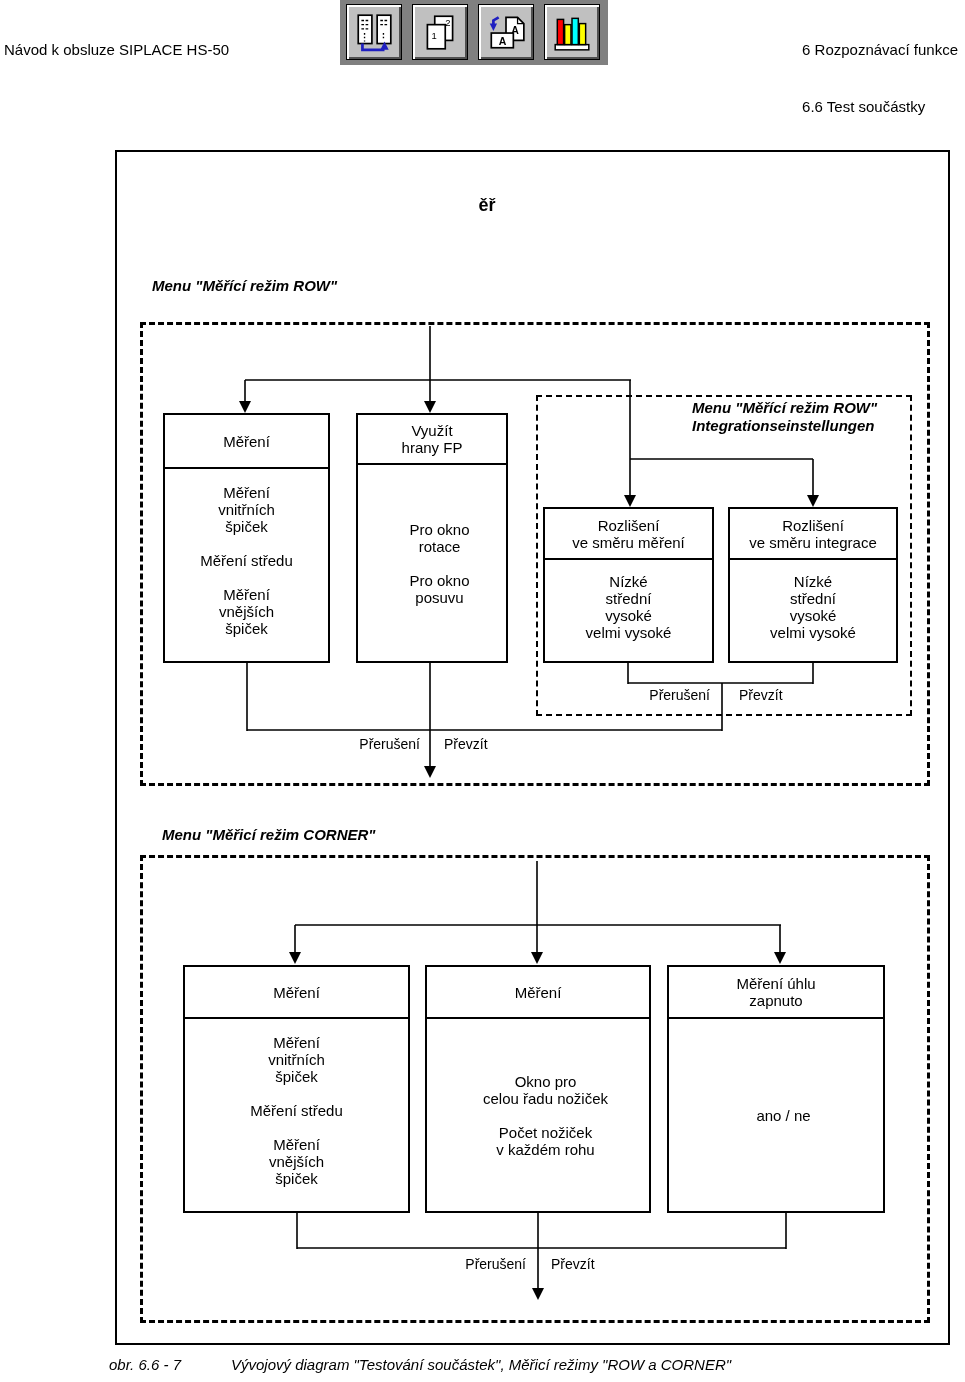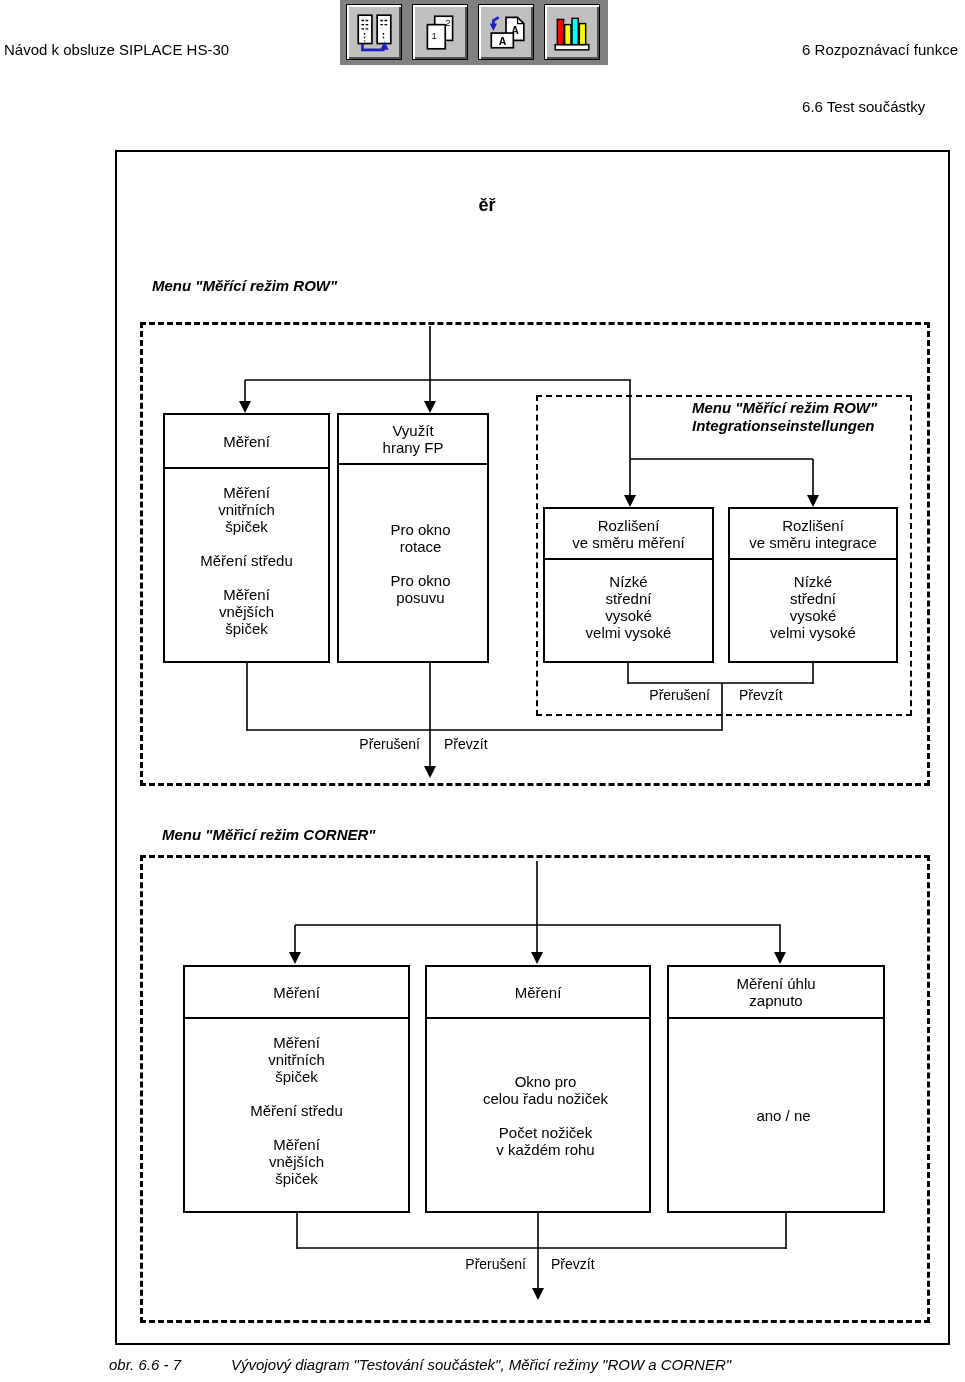--- a/index.html
+++ b/index.html
@@ -35,21 +35,21 @@
   .action.r{text-align:right;}
   .footer{position:absolute;top:1356px;font-size:15px;font-style:italic;white-space:pre;}
   svg.overlay{position:absolute;left:0;top:0;pointer-events:none;}
 </style>
 </head>
 <body>
 
 <div class="page">
 
   <div class="abs hdr" style="left:4px;top:2px;">
-    <div>Návod k obsluze SIPLACE HS-30</div>
+    <div>Návod k obsluze SIPLACE HS-50</div>
   </div>
   <div class="abs hdr hdr-right" style="right:7px;top:2px;">
     <div>6 Rozpoznávací funkce</div>
     <div>6.6 Test součástky</div>
   </div>
 
   <div class="toolbar">
     <button class="tbtn" style="left:6px;">
       <span>
         <svg width="42" height="42" viewBox="0 0 40 40">
@@ -116,21 +116,21 @@
 vnitřních
 špiček
 
 Měření středu
 
 Měření
 vnějších
 špiček</div>
   </div>
 
-  <div class="flowbox" style="left:337px;top:413px;width:152px;height:250px;">
+  <div class="flowbox" style="left:356px;top:413px;width:152px;height:250px;">
     <div class="hd" style="height:50px;">Využít
 hrany FP</div>
     <div class="bd mid" style="height:196px;">Pro okno
 rotace
 
 Pro okno
 posuvu</div>
   </div>
 
   <div class="flowbox" style="left:543px;top:507px;width:171px;height:156px;">

